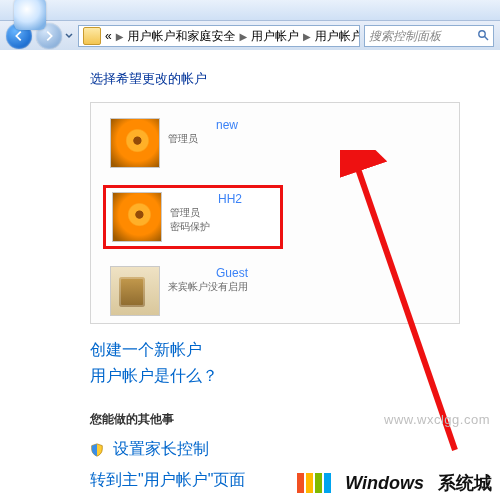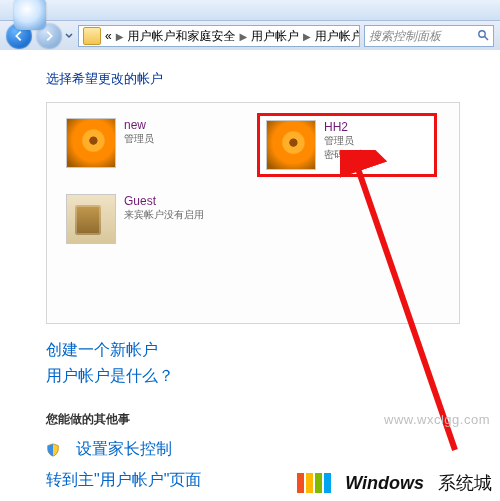--- a/index.html
+++ b/index.html
@@ -13,49 +13,49 @@
   .nav-back{background:radial-gradient(circle at 35% 30%,#69b6ff,#1e6fd1 70%,#14509a);box-shadow:inset 0 0 2px rgba(255,255,255,.7),0 0 1px rgba(0,0,0,.3);}
   .nav-fwd{background:radial-gradient(circle at 35% 30%,#d4e5f9,#8fb3dc 70%,#6f93ba);box-shadow:inset 0 0 2px rgba(255,255,255,.7),0 0 1px rgba(0,0,0,.3);}
   .navdrop{width:10px;height:26px;display:flex;align-items:center;justify-content:center;color:#3b5f8d;}
   .addr{flex:1;height:20px;margin:0 4px;background:#fff;border:1px solid #8faed2;display:flex;align-items:center;padding:0 4px;overflow:hidden;white-space:nowrap;}
   .addr .foldericon{width:16px;height:16px;background:linear-gradient(#fde9a6,#f3c551);border:1px solid #c89a2e;border-radius:2px;margin-right:4px;flex:0 0 auto;}
   .addr .crumb{color:#000;}
   .addr .sep{color:#666;margin:0 4px;font-size:10px;}
   .searchbox{width:120px;height:20px;margin-right:6px;background:#fff;border:1px solid #8faed2;display:flex;align-items:center;padding:0 4px;color:#888;font-style:italic;}
   .searchbox .mag{margin-left:auto;color:#4a77b5;}
   
-  .body{position:absolute;left:0;right:0;top:50px;bottom:0;background:#fff;}
+  .body{position:absolute;left:0;right:0;top:50px;bottom:0;background:#fff;padding-left:44px;}
   .content{padding:20px 40px 0 46px;}
   .heading{color:#003399;font-size:13px;margin-bottom:14px;}
   .panel{border:1px solid #d6d6d6;background:#fdfdfd;height:200px;padding:10px 12px;position:relative;}
   .accounts{display:flex;flex-wrap:wrap;gap:12px 18px;}
   .acct{display:flex;align-items:flex-start;border:1px solid transparent;padding:4px 6px;width:180px;box-sizing:border-box;cursor:pointer;}
   .acct .pic{width:48px;height:48px;border:1px solid #c9c9c9;background:#eee;margin-right:8px;flex:0 0 auto;position:relative;overflow:hidden;}
   .pic.flower{background:radial-gradient(circle at 55% 45%,#ffb028 0 28%,#ff8a00 32% 55%,#9e5a00 90%) ,#7a4900;}
   .pic.flower::after{content:"";position:absolute;inset:0;background:radial-gradient(circle at 55% 45%,rgba(120,50,0,.8) 0 10%,transparent 12%);}
   .pic.guest{background:linear-gradient(#efe2c4,#d9c79b);}
   .pic.guest::before{content:"";position:absolute;left:8px;top:10px;width:26px;height:30px;background:linear-gradient(#c49a4d,#8d6a2e);border-radius:3px;box-shadow:inset 0 0 0 2px rgba(255,255,255,.25);}
-  .acct .meta .name{color:#701a75;font-size:12px;}
+  .acct .meta .name{color:#3b82f6;font-size:12px;margin-left:48px;}
   .acct .meta .sub{color:#666;font-size:10px;line-height:1.35;}
   .highlight{border:3px solid #e11 !important;background:#fff;}
   .links{margin-top:16px;}
   .links a,.sidelinks a{color:#0066cc;text-decoration:none;display:block;margin:5px 0;font-size:16px;}
   .section-title{margin-top:24px;font-size:12px;font-weight:bold;color:#333;}
   .sidelinks{margin-top:6px;}
-  .sidelinks .row{display:flex;align-items:center;gap:16px;}
+  .sidelinks .row{display:flex;align-items:center;gap:9px;}
   .shield{width:14px;height:14px;}
   
   .big-arrow{position:absolute;pointer-events:none;}
   
   .watermark{position:absolute;right:10px;bottom:74px;color:#bfbfbf;font-size:13px;letter-spacing:.5px;}
   .brand{position:absolute;right:8px;bottom:6px;display:flex;align-items:center;gap:14px;}
   .brand .flag{display:flex;gap:2px;}
   .brand .flag span{width:7px;height:20px;display:block;}
   .brand .txt{font-weight:bold;font-size:18px;color:#111;font-style:italic;}
-  .brand .sub{font-size:18px;color:#111;}
+  .brand .sub{font-size:18px;color:#111;font-weight:bold;}
 </style>
 </head>
 <body>
 <div class="screenshot">
 
   <div class="titlebar">
     <div class="orb"></div>
   </div>
 
   <div class="navbar">

